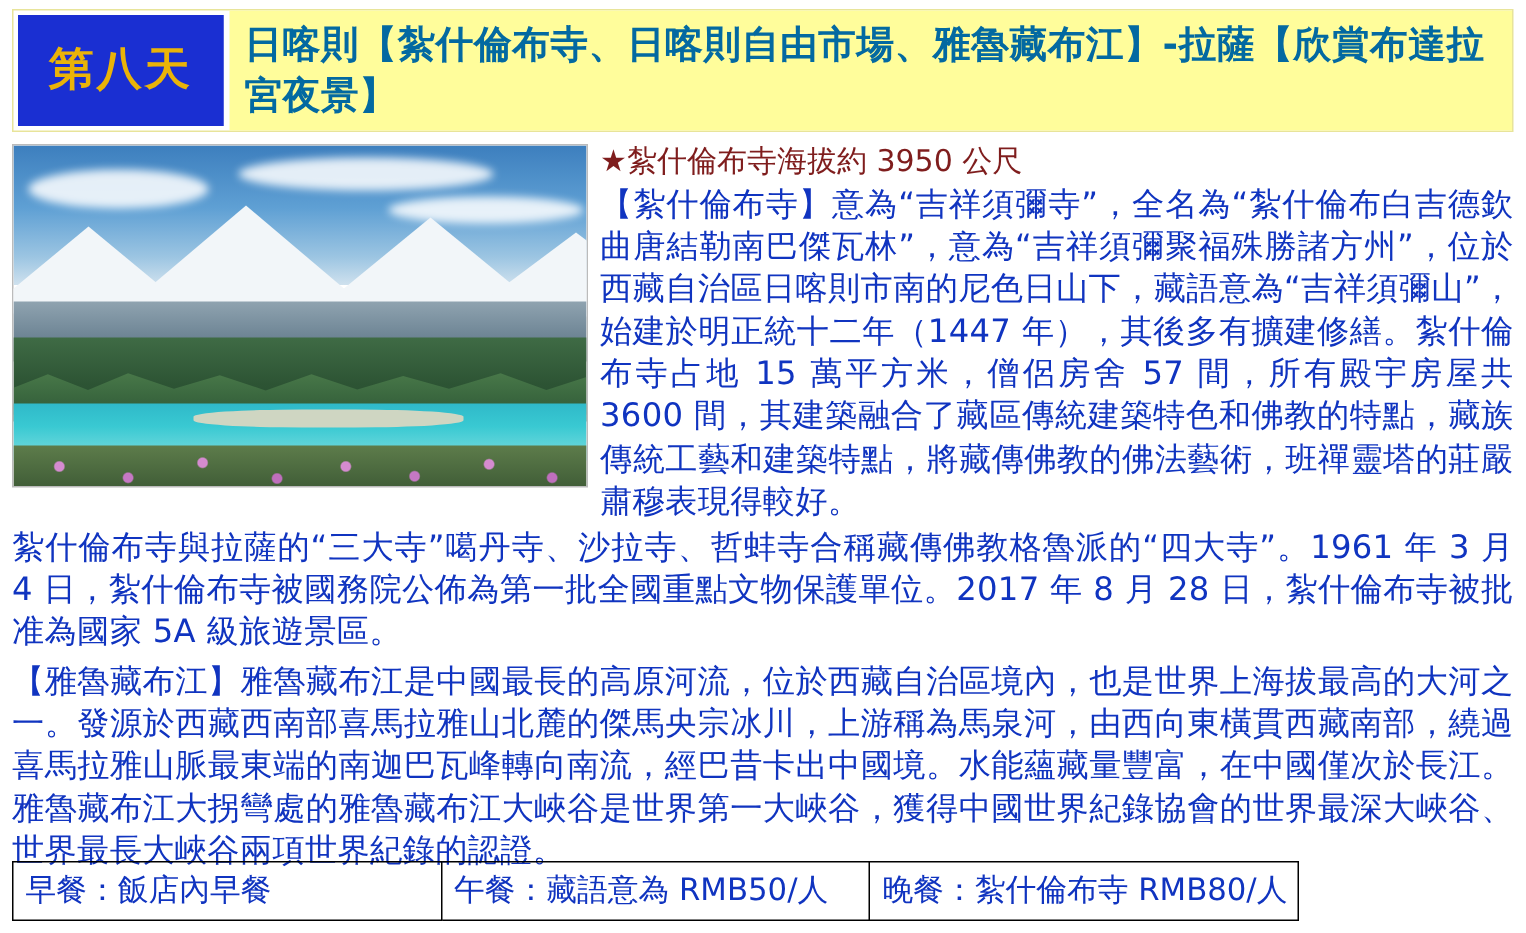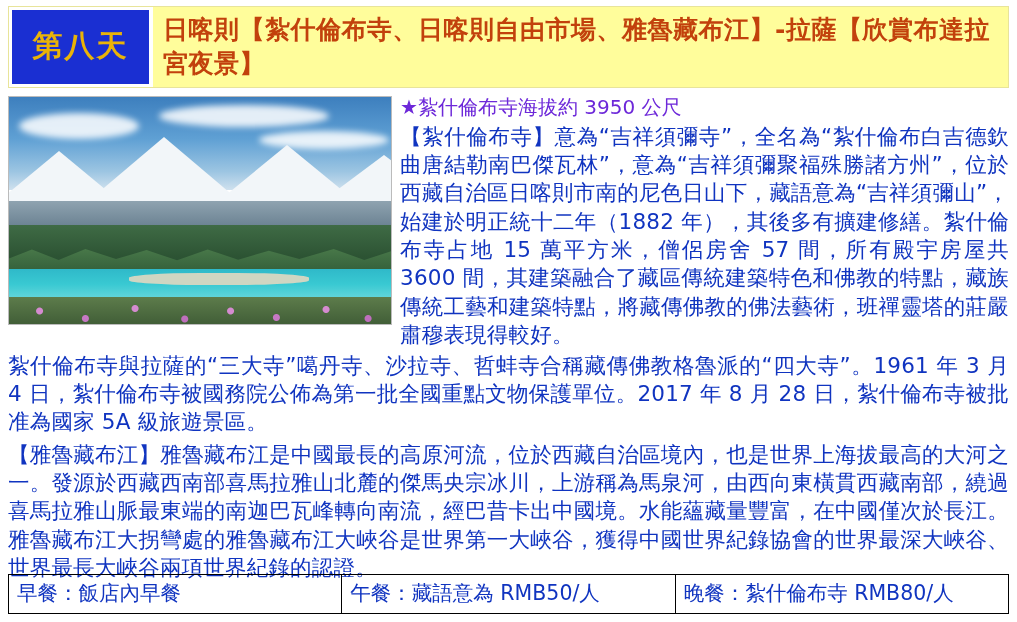--- a/index.html
+++ b/index.html
@@ -38,21 +38,21 @@
     display: flex;
     align-items: center;
     justify-content: center;
     letter-spacing: 2px;
     margin: 3px 4px 3px 3px;
     border: 1px solid #1a2fd2;
   }
   .header-title {
     flex: 1 1 auto;
     background: #fffd9b;
-    color: #c2410c;
+    color: #0369a1;
     font-size: 25px;
     font-weight: bold;
     line-height: 1.35;
     padding: 6px 8px 6px 10px;
     box-sizing: border-box;
     letter-spacing: 0.5px;
   }
 
   
   .content {
@@ -129,35 +129,35 @@
   }
 
   .para {
     font-size: 21.5px;
     line-height: 1.32;
     text-align: justify;
     margin: 0;
     letter-spacing: 0.2px;
   }
   .alt-line {
-    color: #6d28d9;
+    color: #7f1d1d;
     font-size: 20px;
     margin: 0 0 2px 0;
   }
   .sec-title { font-weight: normal; }
   .clearfix::after { content: ""; display: block; clear: both; }
   .para-2 { margin-top: 2px; }
   .para-3 { margin-top: 4px; }
 
   
   .meals {
     position: absolute;
     left: 8px;
     bottom: 8px;
-    width: 1001px;
+    width: 858px;
     border-collapse: collapse;
     table-layout: fixed;
   }
   .meals td {
     border: 1px solid #000000;
     color: #1034c0;
     font-size: 20.5px;
     padding: 6px 8px 7px 8px;
     line-height: 1.2;
     white-space: nowrap;
@@ -189,21 +189,21 @@
       <div class="forest"></div>
       <div class="forest2"></div>
       <div class="river"></div>
       <div class="sandbar"></div>
       <div class="bank"></div>
       <div class="flowers"></div>
     </div>
 
     <p class="alt-line">★紮什倫布寺海拔約 3950 公尺</p>
 
-    <p class="para"><span class="sec-title">【紮什倫布寺】</span><span>意為“吉祥須彌寺”，全名為“紮什倫布白吉德欽曲唐結勒南巴傑瓦林”，意為“吉祥須彌聚福殊勝諸方州”，位於西藏自治區日喀則市南的尼色日山下，藏語意為“吉祥須彌山”，始建於明正統十二年（1882 年），其後多有擴建修繕。紮什倫布寺占地 15 萬平方米，僧侶房舍 57 間，所有殿宇房屋共 3600 間，其建築融合了藏區傳統建築特色和佛教的特點，藏族傳統工藝和建築特點，將藏傳佛教的佛法藝術，班禪靈塔的莊嚴肅穆表現得較好。</span></p>
+    <p class="para"><span class="sec-title">【紮什倫布寺】</span><span>意為“吉祥須彌寺”，全名為“紮什倫布白吉德欽曲唐結勒南巴傑瓦林”，意為“吉祥須彌聚福殊勝諸方州”，位於西藏自治區日喀則市南的尼色日山下，藏語意為“吉祥須彌山”，始建於明正統十二年（1447 年），其後多有擴建修繕。紮什倫布寺占地 15 萬平方米，僧侶房舍 57 間，所有殿宇房屋共 3600 間，其建築融合了藏區傳統建築特色和佛教的特點，藏族傳統工藝和建築特點，將藏傳佛教的佛法藝術，班禪靈塔的莊嚴肅穆表現得較好。</span></p>
 
     <div class="clearfix"></div>
 
     <p class="para para-2">紮什倫布寺與拉薩的“三大寺”噶丹寺、沙拉寺、哲蚌寺合稱藏傳佛教格魯派的“四大寺”。1961 年 3 月 4 日，紮什倫布寺被國務院公佈為第一批全國重點文物保護單位。2017 年 8 月 28 日，紮什倫布寺被批准為國家 5A 級旅遊景區。</p>
 
     <p class="para para-3"><span class="sec-title">【雅魯藏布江】</span><span>雅魯藏布江是中國最長的高原河流，位於西藏自治區境內，也是世界上海拔最高的大河之一。發源於西藏西南部喜馬拉雅山北麓的傑馬央宗冰川，上游稱為馬泉河，由西向東橫貫西藏南部，繞過喜馬拉雅山脈最東端的南迦巴瓦峰轉向南流，經巴昔卡出中國境。水能蘊藏量豐富，在中國僅次於長江。雅魯藏布江大拐彎處的雅魯藏布江大峽谷是世界第一大峽谷，獲得中國世界紀錄協會的世界最深大峽谷、世界最長大峽谷兩項世界紀錄的認證。</span></p>
   </div>
 
   <table class="meals">
     <tbody>

